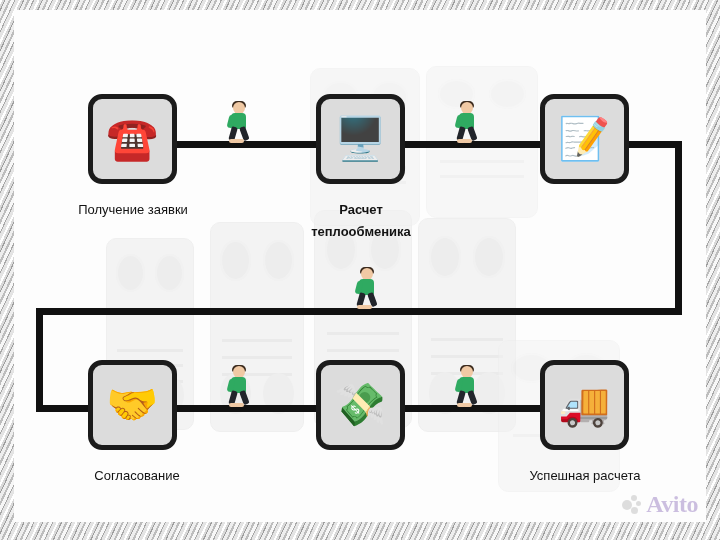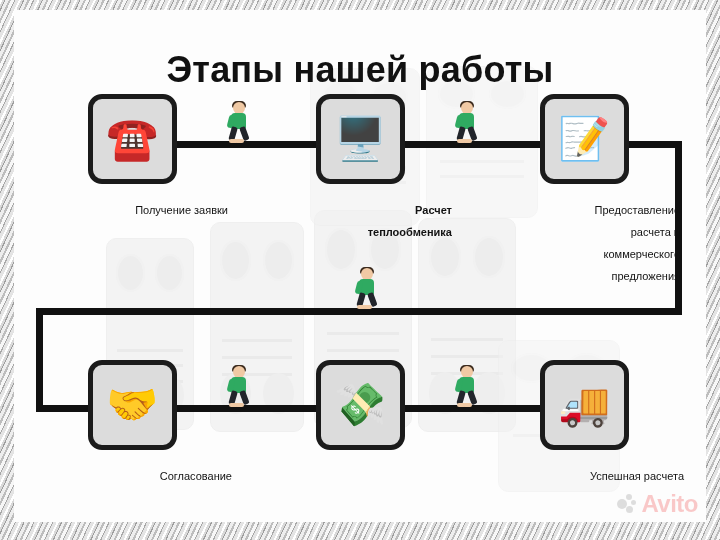--- a/index.html
+++ b/index.html
@@ -134,22 +134,22 @@
     justify-content: center;
   }
   .step .emoji {
     font-size: 42px;
     line-height: 1;
   }
 
   
   .caption {
     position: absolute;
-    text-align: right;
-    font-size: 11px;
+    text-align: center;
+    font-size: 13px;
     line-height: 22px;
     color: #131313;
     white-space: pre-line;
   }
 
   
   .walker {
     position: absolute;
     width: 26px;
     height: 40px;
@@ -237,22 +237,23 @@
     background: #8d8d8d;
     display: block;
   }
   #watermark .wm-dots i.d1 { left: 0;   top: 5px;  width: 10px; height: 10px; }
   #watermark .wm-dots i.d2 { left: 9px; top: 0;    width: 6px;  height: 6px; }
   #watermark .wm-dots i.d3 { left: 14px;top: 6px;  width: 5px;  height: 5px; }
   #watermark .wm-dots i.d4 { left: 9px; top: 12px; width: 7px;  height: 7px; }
   #watermark .wm-text {
     font-size: 24px;
     font-weight: bold;
-    color: #ef4444;
+    color: #4c1d95;
     letter-spacing: -.5px;
+    font-family: Liberation Serif, serif;
   }
 </style>
 </head>
 <body>
 
 <div id="stage">
 
   <div id="card">
 
     <div class="ghost" style="left:92px; top:228px; width:86px; height:190px;">
@@ -302,21 +303,20 @@
         <span class="pl-top2"></span>
       <span class="lbl" style="top:62%"></span>
       <span class="lbl" style="top:72%"></span>
     </div>
     <div class="ghost" style="left:484px; top:330px; width:120px; height:150px; opacity:.5;">
       <span class="pl-top"></span>
         <span class="pl-top2"></span>
       <span class="lbl" style="top:62%"></span>
     </div>
 
-    <h1 id="title">Этапы нашей работы</h1>
 
     <div class="line h" style="left:160px; top:131px; width:155px;"></div>
     <div class="line h" style="left:388px; top:131px; width:152px;"></div>
 
     <div class="line h" style="left:612px; top:131px; width:56px;"></div>
     <div class="line v" style="left:661px; top:131px; height:174px;"></div>
     <div class="line h" style="left:22px; top:298px; width:646px;"></div>
     <div class="line v" style="left:22px; top:298px; height:104px;"></div>
     <div class="line h" style="left:22px; top:395px; width:66px;"></div>
 
@@ -330,24 +330,20 @@
 
     <div class="step" style="left:302px; top:84px;">
       <span class="emoji">🖥️</span>
     </div>
     <div class="caption" style="left:256px; top:189px; width:182px;font-weight:bold;">Расчет
 теплообменика</div>
 
     <div class="step" style="left:526px; top:84px;">
       <span class="emoji">📝</span>
     </div>
-    <div class="caption" style="left:476px; top:189px; width:190px;">Предоставление
-расчета и
-коммерческого
-предложения</div>
 
     <div class="step" style="left:74px; top:350px;">
       <span class="emoji">🤝</span>
     </div>
     <div class="caption" style="left:28px; top:455px; width:190px;">Согласование</div>
 
     <div class="step" style="left:302px; top:350px;">
       <span class="emoji">💸</span>
     </div>
 

